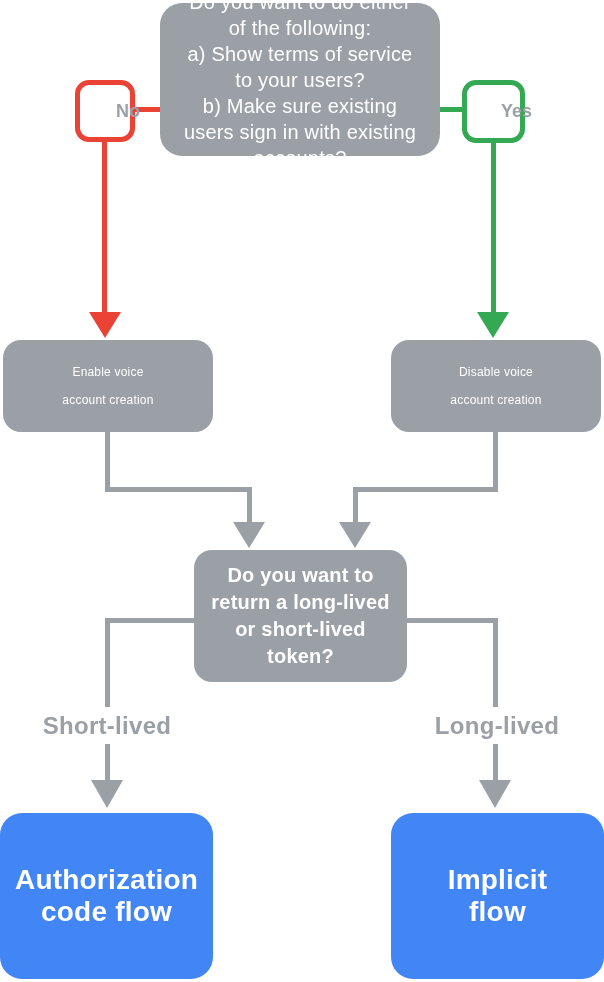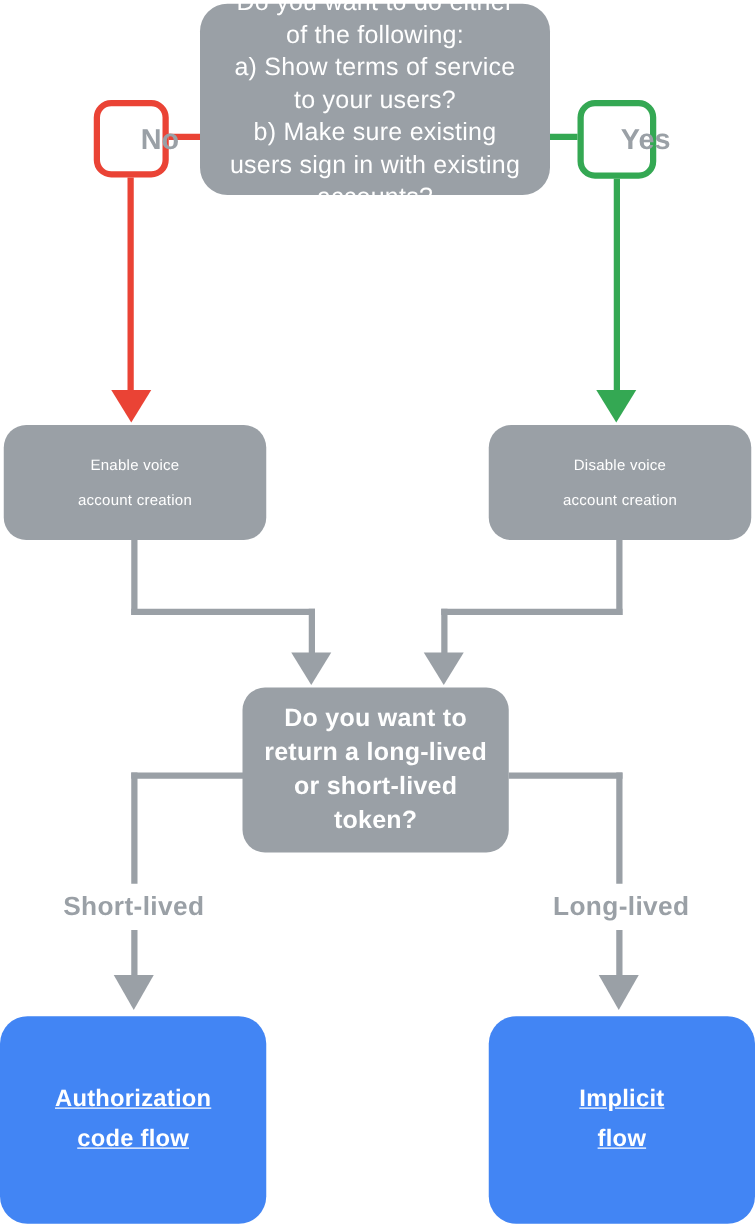--- a/index.html
+++ b/index.html
@@ -27,33 +27,32 @@
     letter-spacing:.2px;
   }
   .node.small{font-size:12px;line-height:28px;border-radius:18px;}
   .result{
     position:absolute;
     background:var(--result-blue);
     border-radius:22px;
     color:var(--text-white);
     display:flex;align-items:center;justify-content:center;
     text-align:center;white-space:pre-line;
-    font-size:19px;line-height:32px;font-weight:bold;
+    font-size:28px;line-height:32px;font-weight:bold;
     letter-spacing:.2px;
-    text-decoration:underline;
   }
   .badge{
     position:absolute;
     background:#FFFFFF;
     border:5px solid;
     border-radius:14px;
     box-sizing:border-box;
     color:var(--badge-text-gray);
     display:flex;align-items:center;justify-content:center;
-    font-size:23px;font-weight:bold;padding-left:46px;
+    font-size:18px;font-weight:bold;padding-left:46px;
   }
   .badge.no{border-color:var(--no-red);}
   .badge.yes{border-color:var(--yes-green);}
 
   .line{position:absolute;background:var(--node-gray);}
   .line.red{background:var(--no-red);}
   .line.green{background:var(--yes-green);}
 
   .arrow{
     position:absolute;width:0;height:0;
@@ -61,21 +60,21 @@
     border-right:16px solid transparent;
     border-top:26px solid var(--node-gray);
   }
   .arrow.red{border-top-color:var(--no-red);border-top-width:26px;}
   .arrow.green{border-top-color:var(--yes-green);border-top-width:26px;}
 
   .edge-label{
     position:absolute;
     background:#FFFFFF;
     color:var(--badge-text-gray);
-    font-size:21px;font-weight:bold;
+    font-size:24px;font-weight:bold;
     display:flex;align-items:center;justify-content:center;
     letter-spacing:.3px;
     z-index:5;
   }
 </style>
 </head>
 <body>
 
 <div id="canvas">
 

